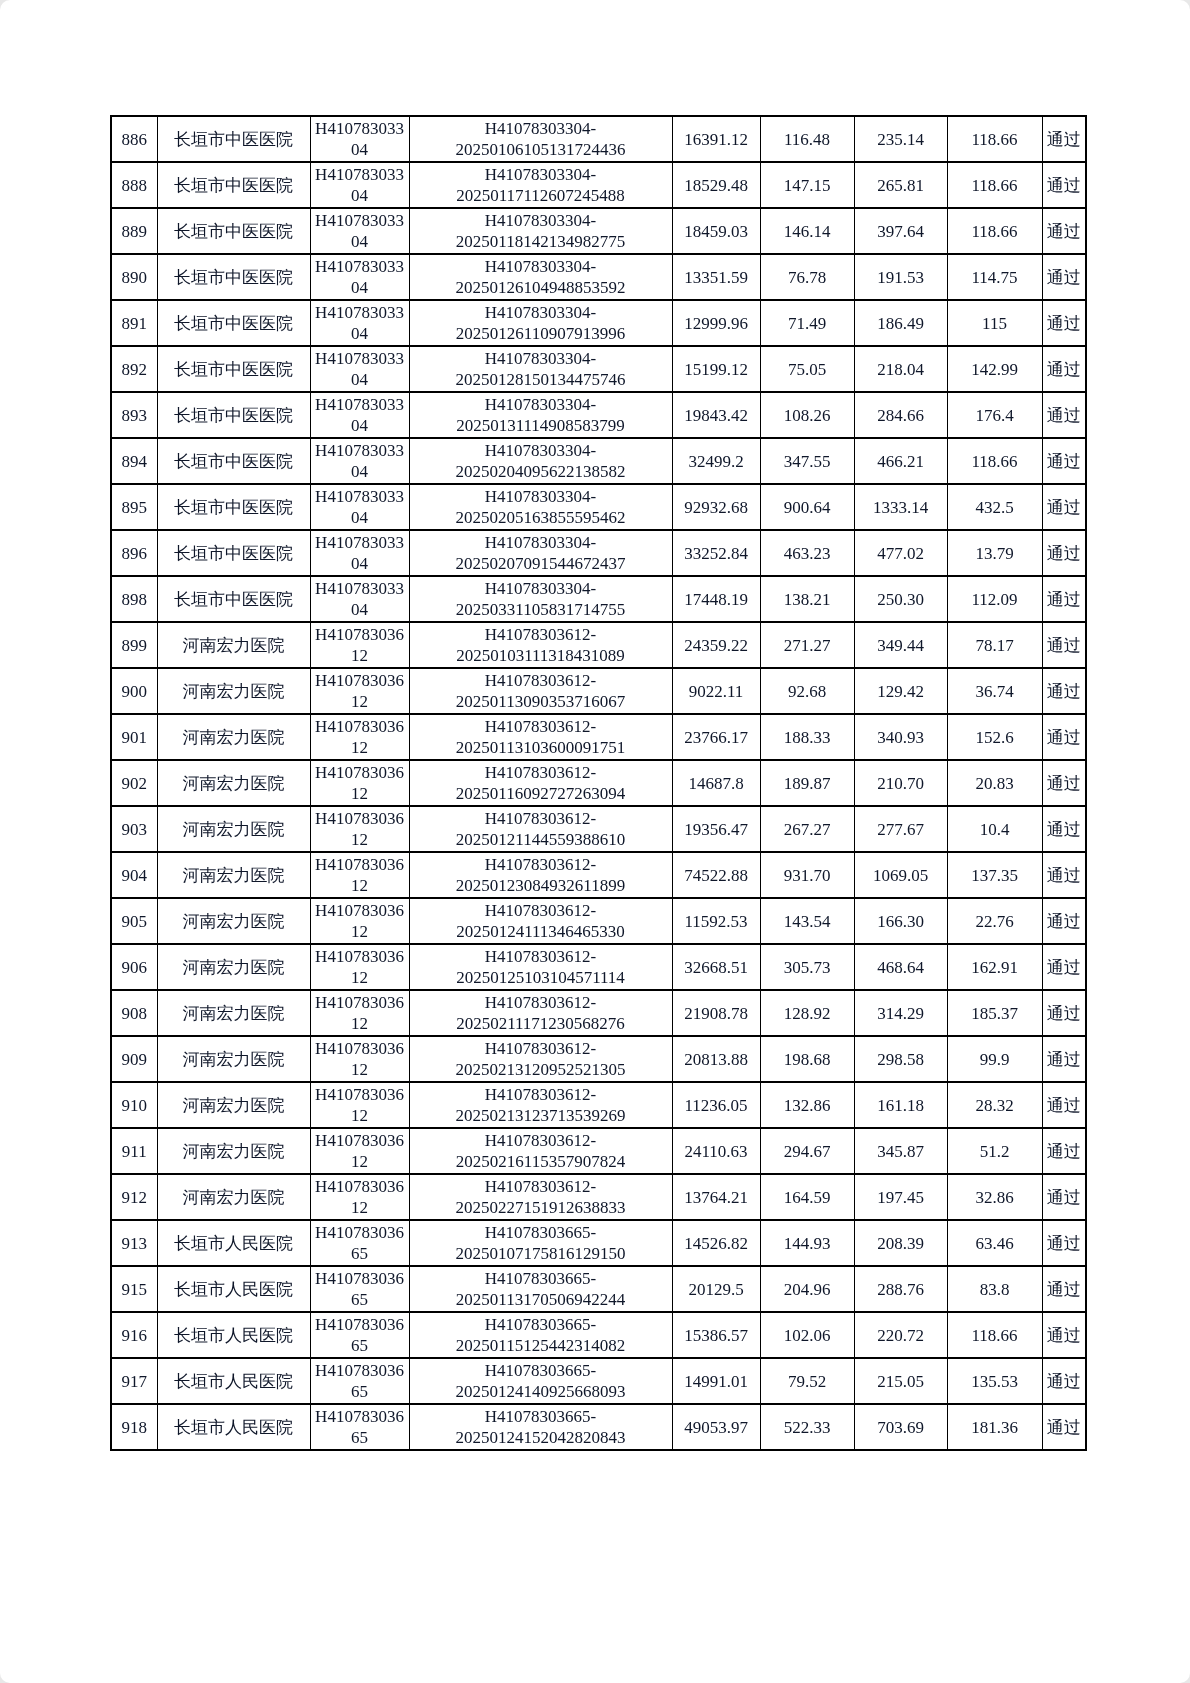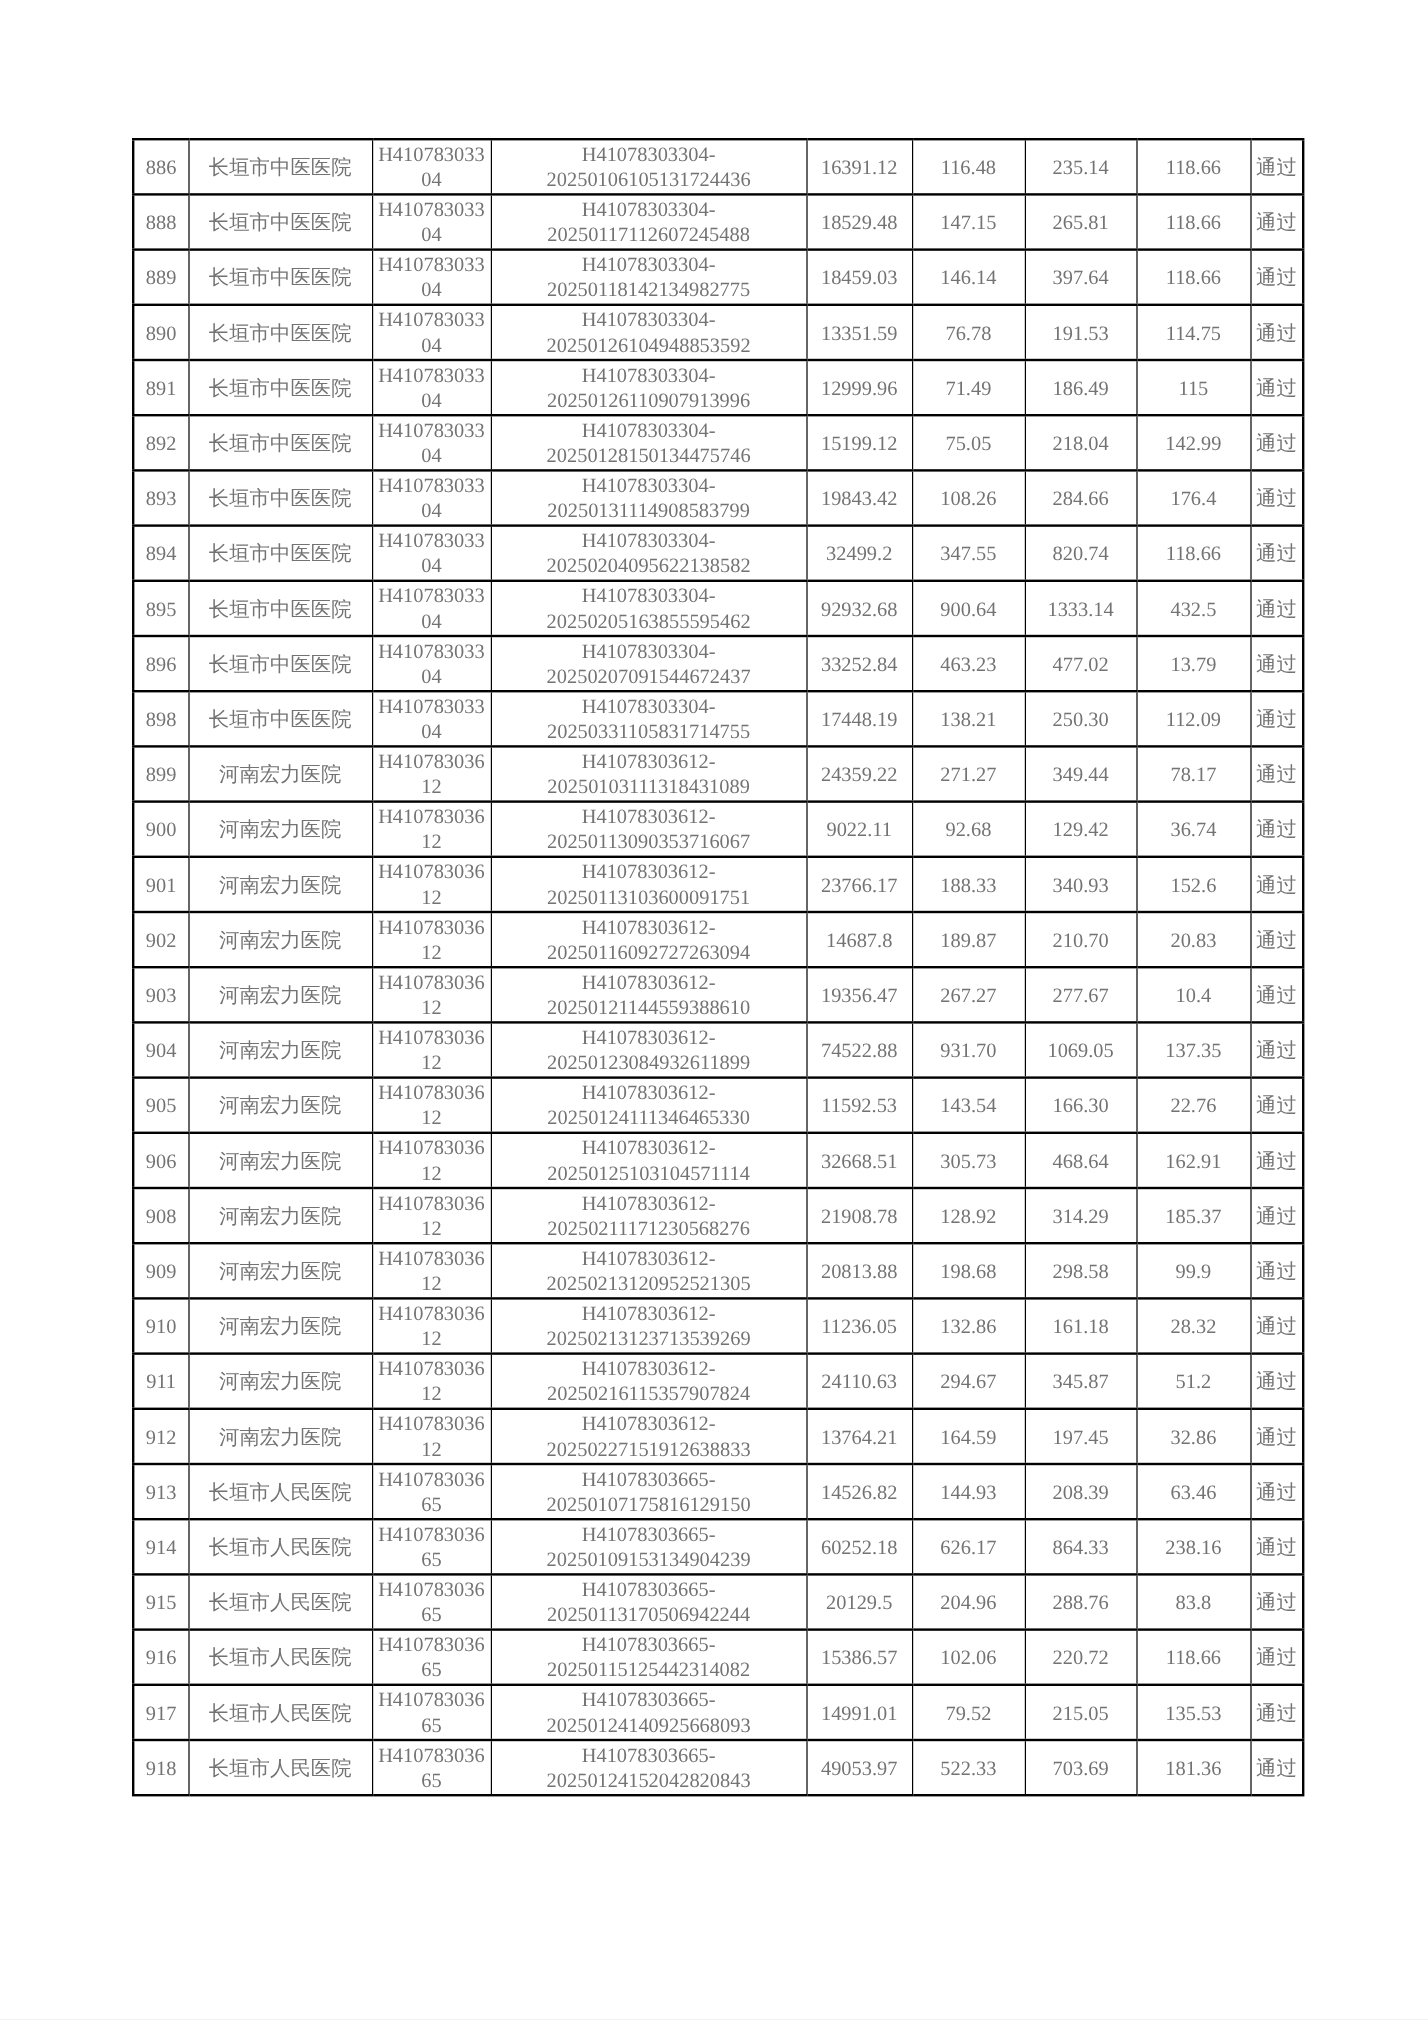--- a/index.html
+++ b/index.html
@@ -1,23 +1,24 @@
 <!DOCTYPE html>
 <html><head>
 <meta charset="utf-8">
 <style>
   html,body { margin:0; padding:0; background:#e8e8e8; }
   .page {
     position:relative;
     width:1190px; height:1683px;
     background:#ffffff;
     font-family:"Liberation Serif","DejaVu Serif",serif;
-    color:#737373;
+    color:#0f172a;
     overflow:hidden;
     margin:0 auto;
+    border-radius:10px;
   }
   table.settlement {
     position:absolute; left:110px; top:115px;
     width:975px;
     border-collapse:collapse;
     table-layout:fixed;
     border:2px solid #000000;
   }
   table.settlement td {
     border-left:1px solid #000000;
@@ -129,21 +130,21 @@
     <td>176.4</td>
     <td>通过</td>
   </tr>
         <tr>
     <td>894</td>
     <td>长垣市中医医院</td>
     <td class="code">H41078303304</td>
     <td class="sid">H41078303304-20250204095622138582</td>
     <td>32499.2</td>
     <td>347.55</td>
-    <td>820.74</td>
+    <td>466.21</td>
     <td>118.66</td>
     <td>通过</td>
   </tr>
         <tr>
     <td>895</td>
     <td>长垣市中医医院</td>
     <td class="code">H41078303304</td>
     <td class="sid">H41078303304-20250205163855595462</td>
     <td>92932.68</td>
     <td>900.64</td>
@@ -321,31 +322,20 @@
     <td>长垣市人民医院</td>
     <td class="code">H41078303665</td>
     <td class="sid">H41078303665-20250107175816129150</td>
     <td>14526.82</td>
     <td>144.93</td>
     <td>208.39</td>
     <td>63.46</td>
     <td>通过</td>
   </tr>
         <tr>
-    <td>914</td>
-    <td>长垣市人民医院</td>
-    <td class="code">H41078303665</td>
-    <td class="sid">H41078303665-20250109153134904239</td>
-    <td>60252.18</td>
-    <td>626.17</td>
-    <td>864.33</td>
-    <td>238.16</td>
-    <td>通过</td>
-  </tr>
-        <tr>
     <td>915</td>
     <td>长垣市人民医院</td>
     <td class="code">H41078303665</td>
     <td class="sid">H41078303665-20250113170506942244</td>
     <td>20129.5</td>
     <td>204.96</td>
     <td>288.76</td>
     <td>83.8</td>
     <td>通过</td>
   </tr>

